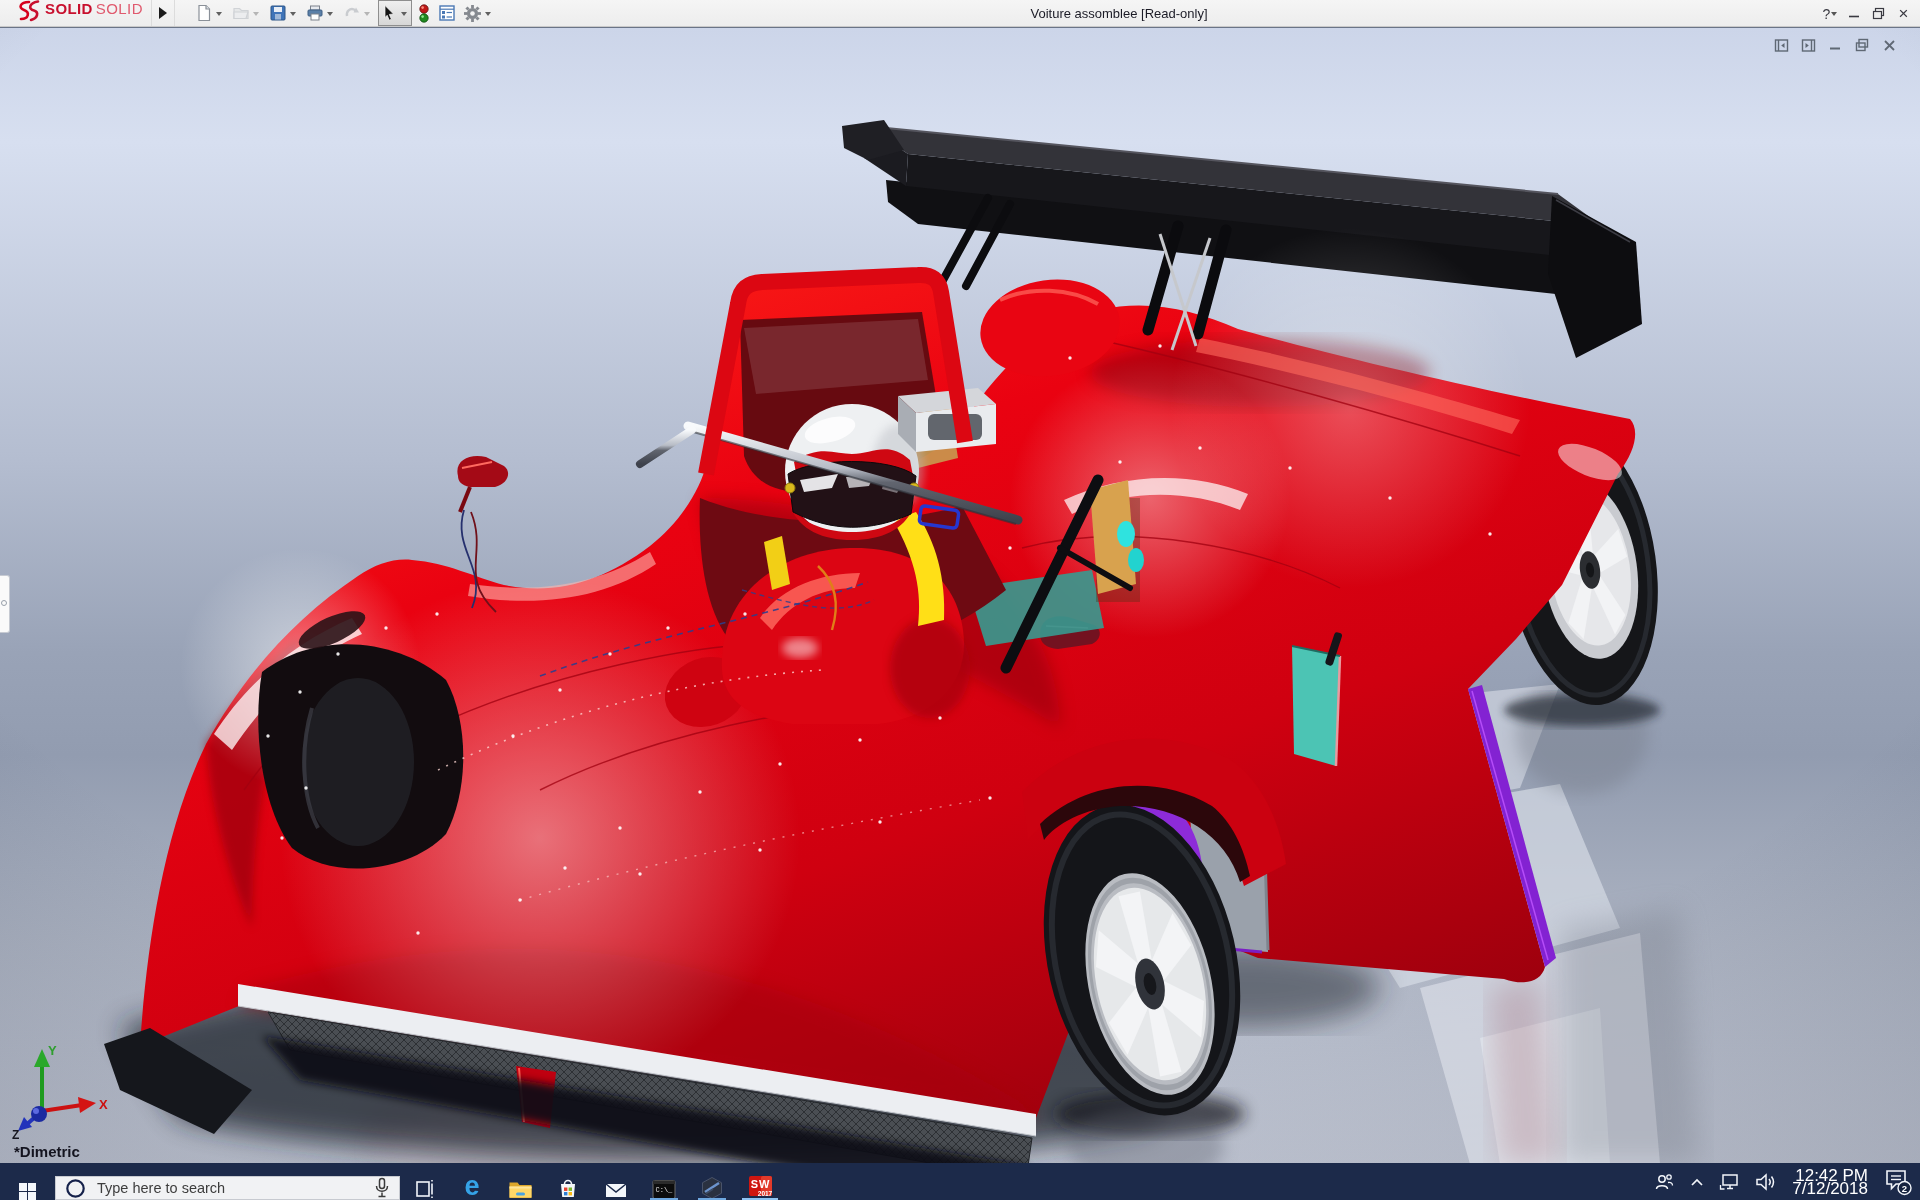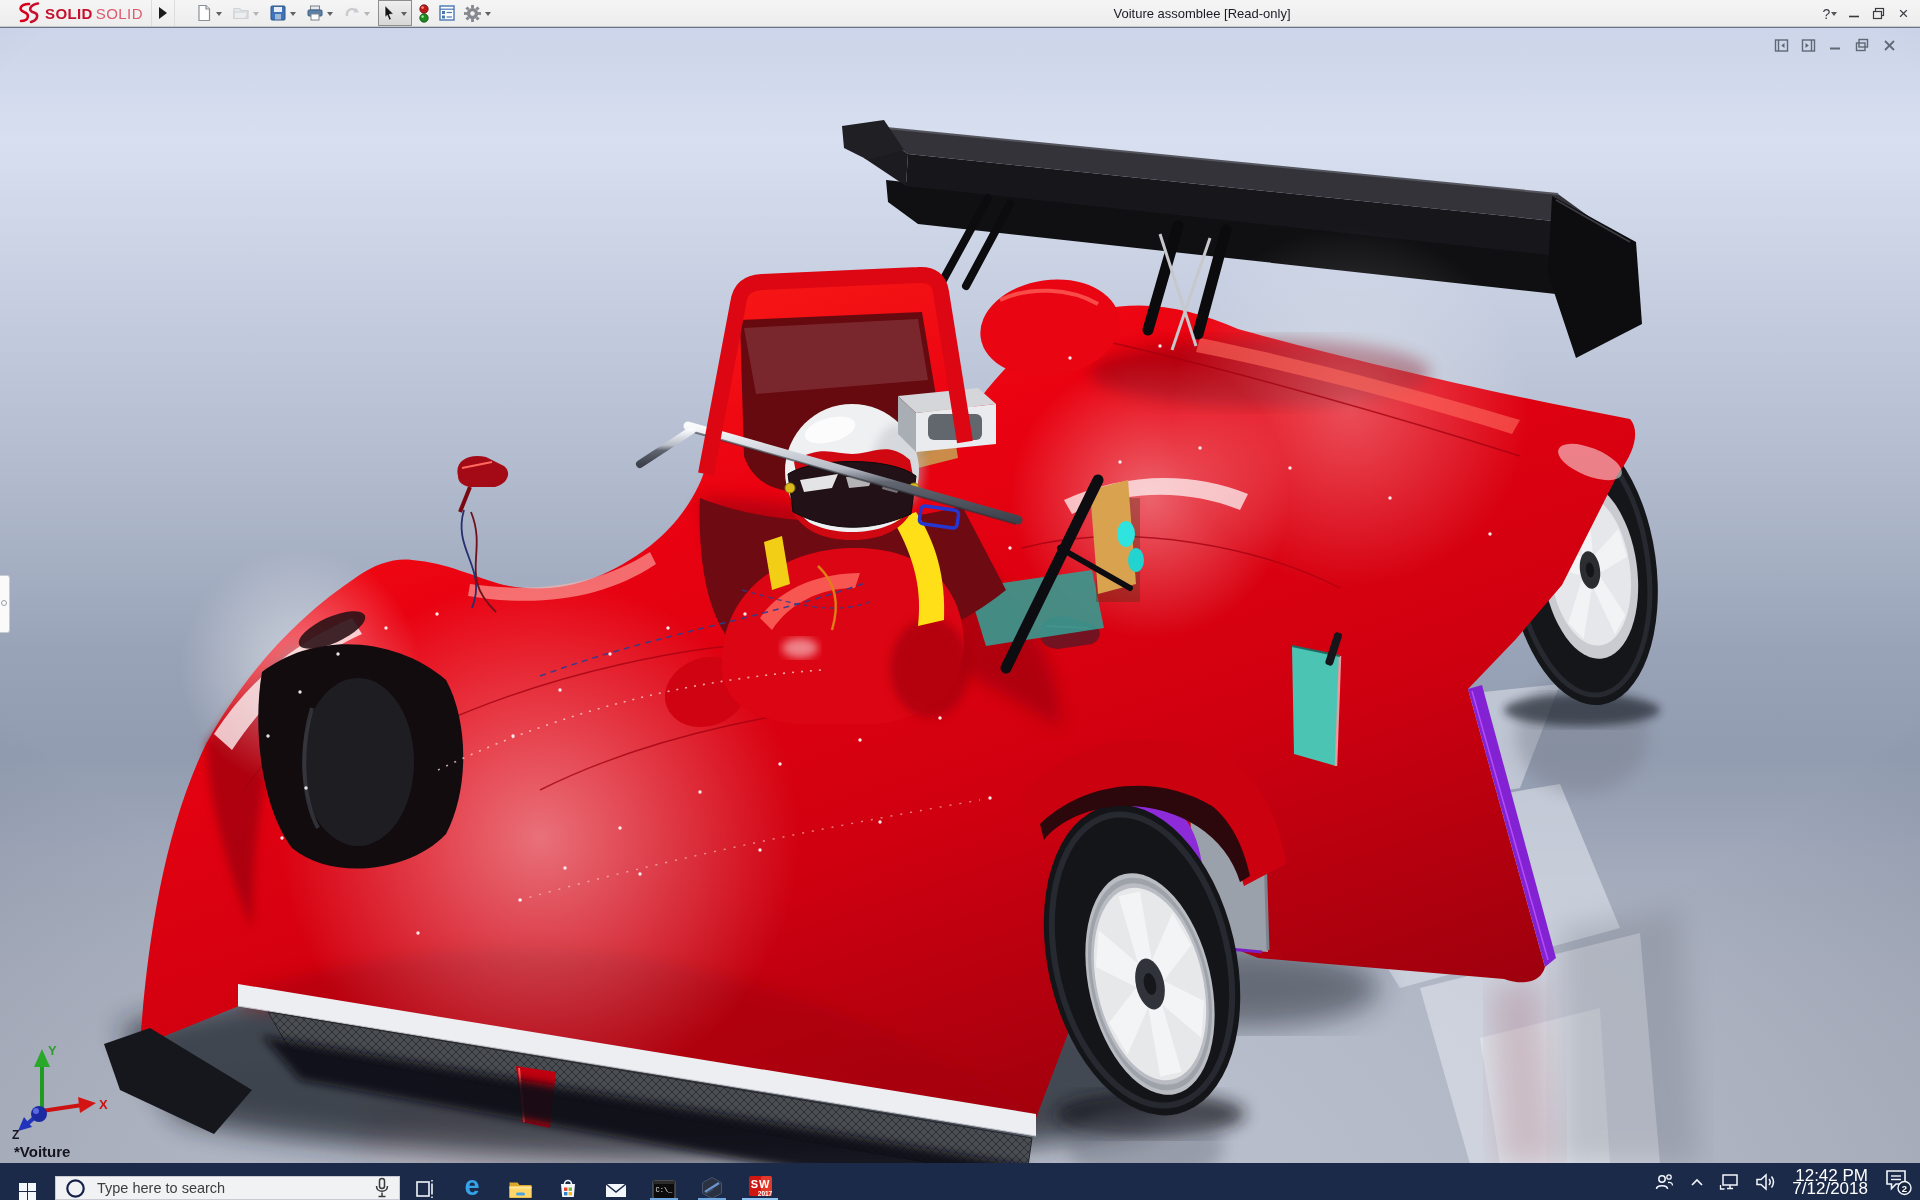--- a/index.html
+++ b/index.html
@@ -3,35 +3,35 @@
 <meta charset="utf-8">
 <style>
   html,body{margin:0;padding:0;background:#000;}
   body{width:1920px;height:1200px;position:relative;overflow:hidden;
        font-family:"Liberation Sans",sans-serif;-webkit-font-smoothing:antialiased;}
 
   
   .titlebar{position:absolute;top:0;left:0;width:1920px;height:27px;
     background:linear-gradient(#f5f5f5,#ededed);border-bottom:1px solid #c9c9c9;
     display:flex;align-items:center;box-sizing:border-box;}
-  .logo{display:flex;align-items:center;gap:3px;padding:0 8px 0 14px;height:100%;}
+  .logo{display:flex;align-items:flex-start;gap:3px;padding:0 8px 0 14px;height:100%;}
   .brand-solid{font-weight:700;color:#c8102e;font-size:15px;letter-spacing:.4px;}
   .brand-works{font-weight:400;color:#e05a6e;font-size:15px;letter-spacing:.4px;}
   .flyout{width:22px;height:100%;display:flex;align-items:center;justify-content:center;
     border-left:1px solid #dcdcdc;border-right:1px solid #dcdcdc;cursor:pointer;}
   .flyout-tri{width:0;height:0;border-top:6px solid transparent;border-bottom:6px solid transparent;border-left:8px solid #1a1a1a;}
   .tools{display:flex;align-items:center;margin-left:18px;gap:3px;height:100%;}
   .tool{display:flex;align-items:center;height:24px;padding:0 1px;border:1px solid transparent;}
   .tool svg{display:block;}
   .caret{width:0;height:0;border-left:3.5px solid transparent;border-right:3.5px solid transparent;
     border-top:4px solid #606060;margin:2px 3px 0 3px;}
   .tool.disabled svg{opacity:.45;}
   .tool.disabled .caret{border-top-color:#b5b5b5;}
   .tool.active{border:1px solid #8e8e8e;background:linear-gradient(#efefef,#d7d7d7);}
-  .vp-title{position:absolute;left:1202px;top:50%;transform:translate(-50%,-50%);
+  .vp-title{position:absolute;left:1119px;top:50%;transform:translate(-50%,-50%);
     font-size:13px;color:#1b1b26;white-space:nowrap;}
   .win-controls{position:absolute;right:4px;top:0;height:27px;display:flex;align-items:center;}
   .wc{width:25px;height:27px;display:flex;align-items:center;justify-content:center;
     color:#3a3a42;font-size:14px;cursor:pointer;}
   .wc.help{font-size:14px;font-weight:400;}
   .wc.close{font-size:17px;}
   .wc-caret{width:0;height:0;border-left:3.5px solid transparent;border-right:3.5px solid transparent;border-top:4px solid #555;margin-left:-8px;margin-right:4px;}
 
   
   .viewport{position:absolute;top:27px;left:0;width:1920px;height:1136px;
@@ -524,21 +524,21 @@
     <line x1="36" y1="72" x2="76" y2="66" stroke="#cc1111" stroke-width="4"></line>
     <polygon points="90,64 72,58 74,74" fill="#d41414"></polygon>
     <text x="93" y="70" font-size="13" font-weight="bold" fill="#cc1111" font-family="Liberation Sans,sans-serif">X</text>
     <line x1="36" y1="72" x2="20" y2="86" stroke="#2233bb" stroke-width="4"></line>
     <polygon points="12,92 26,88 18,78" fill="#2233bb"></polygon>
     <circle cx="33" cy="75" r="8" fill="#1b2aa0"></circle>
     <circle cx="30" cy="72" r="3" fill="#5c6ae0"></circle>
     <text x="6" y="100" font-size="12" font-weight="bold" fill="#16161f" font-family="Liberation Sans,sans-serif">Z</text>
   </svg>
 
-  <div class="view-label">*Voiture</div>
+  <div class="view-label">*Dimetric</div>
 </div>
 
 <div class="taskbar">
   <div class="tb-start">
     <svg width="17" height="17" viewBox="0 0 17 17">
       <rect x="0" y="0" width="8" height="8" fill="#f4f7fb"></rect>
         <rect x="9" y="0" width="8" height="8" fill="#f4f7fb"></rect>
       <rect x="0" y="9" width="8" height="8" fill="#f4f7fb"></rect>
         <rect x="9" y="9" width="8" height="8" fill="#f4f7fb"></rect>
     </svg>

